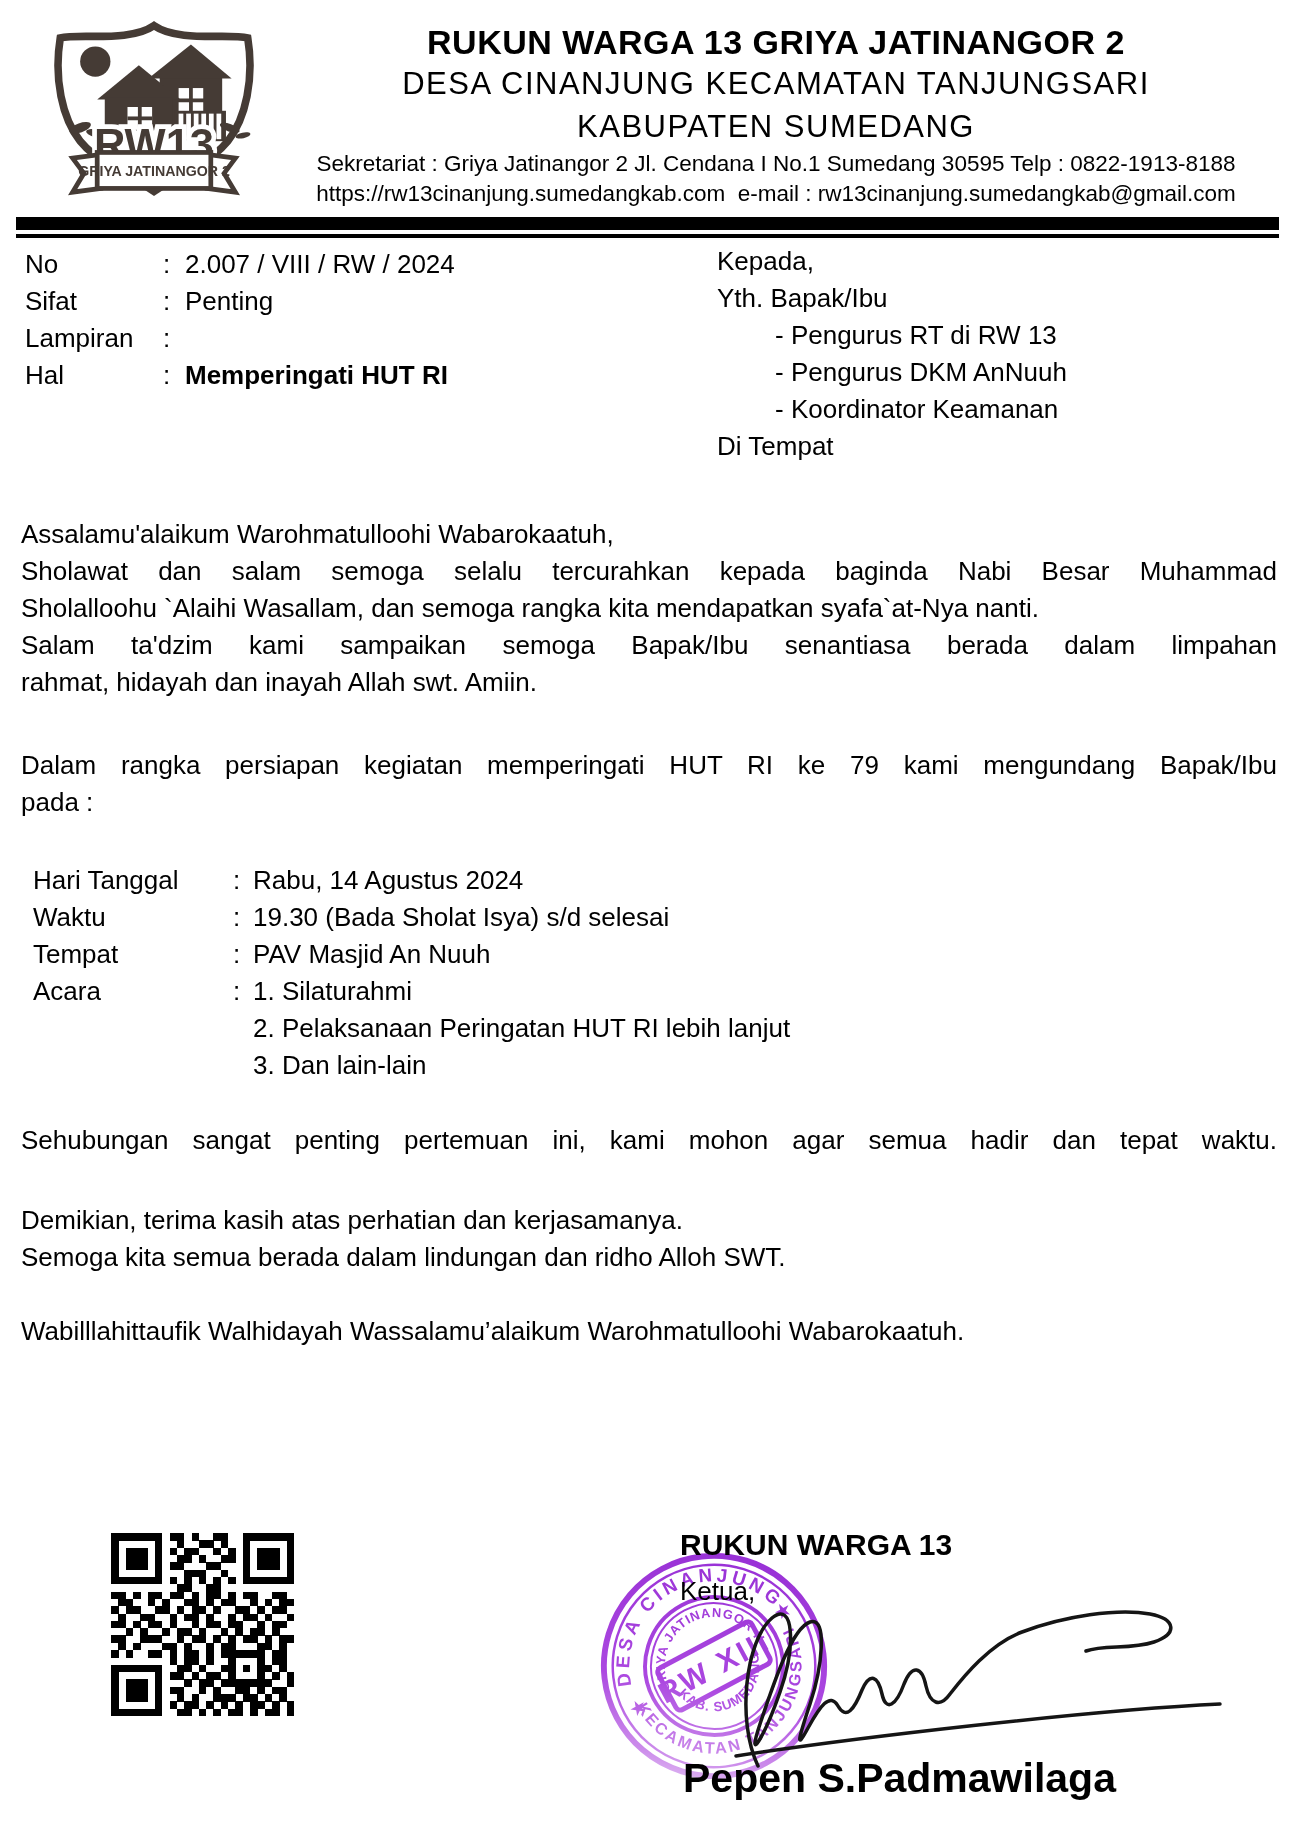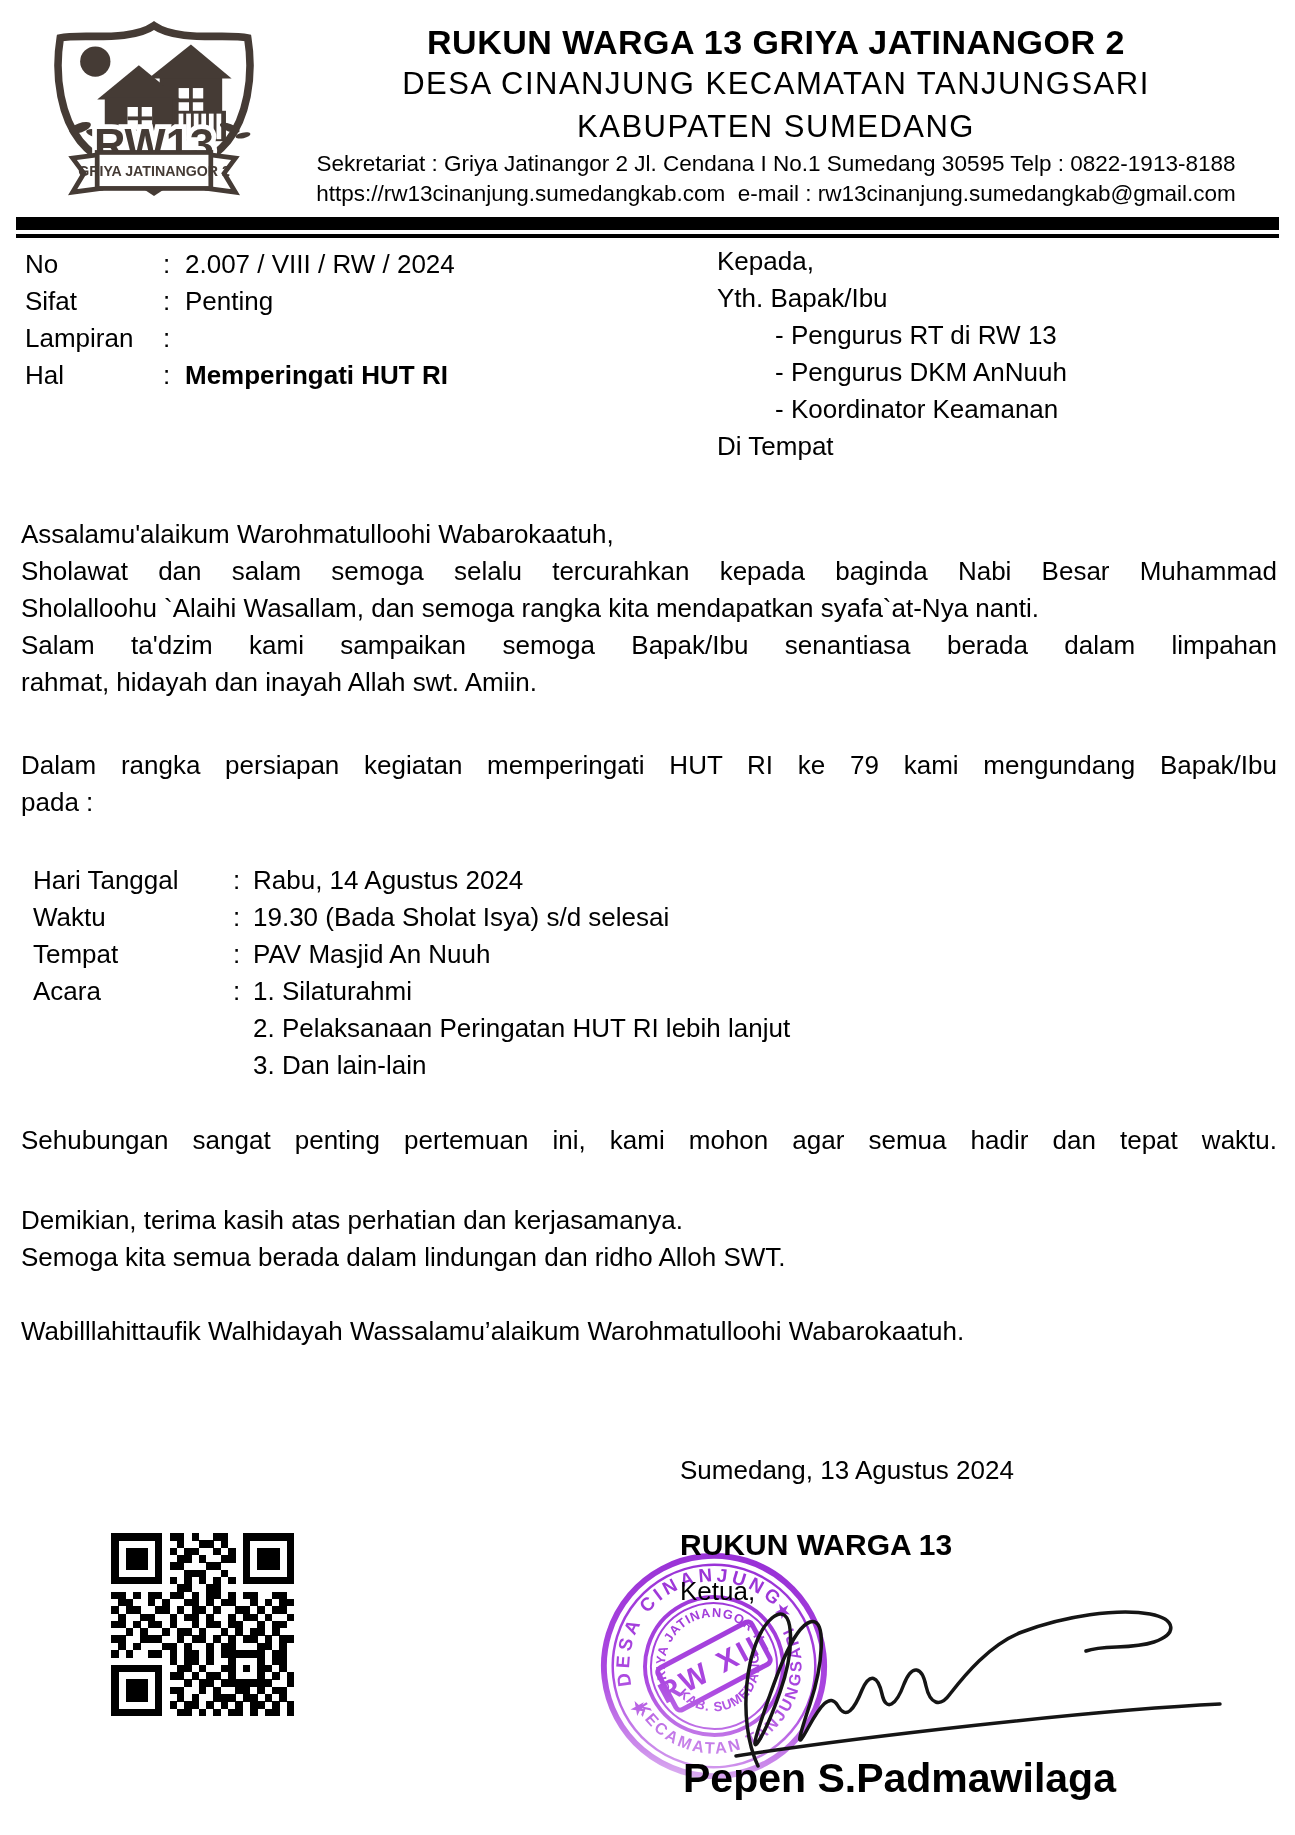--- a/index.html
+++ b/index.html
@@ -168,21 +168,20 @@
   <div class="abs bodytxt just" style="left:21px;top:1122px;width:1256px;">
     <span class="imp-underline">Sehubungan sangat penting pertemuan ini, kami mohon agar semua hadir dan tepat waktu.</span>
   </div>
 
   <div class="abs bodytxt" style="left:21px;top:1202px;width:1256px;">
       <div class="line">Demikian, terima kasih atas perhatian dan kerjasamanya.</div>
       <div class="line">Semoga kita semua berada dalam lindungan dan ridho Alloh SWT.</div>
     </div>
   <div class="abs bodytxt" style="left:21px;top:1313px;width:1256px;">Wabilllahittaufik Walhidayah Wassalamu’alaikum Warohmatulloohi Wabarokaatuh.</div>
 
-  <div class="abs place-date">Sumedang, 13 Agustus 2024</div>
   <div class="abs org-sign">RUKUN WARGA 13</div>
   <div class="abs role-sign">Ketua,</div>
   <div class="abs signer">Pepen S.Padmawilaga</div>
 
   <div class="abs qr-wrap">
     <svg id="qr-svg" width="183" height="183" viewBox="0 0 183 183" shape-rendering="crispEdges">
         <rect x="0.00" y="0.00" width="7.57" height="7.57" fill="#000"></rect>
         <rect x="7.32" y="0.00" width="7.57" height="7.57" fill="#000"></rect>
         <rect x="14.64" y="0.00" width="7.57" height="7.57" fill="#000"></rect>
         <rect x="21.96" y="0.00" width="7.57" height="7.57" fill="#000"></rect>

